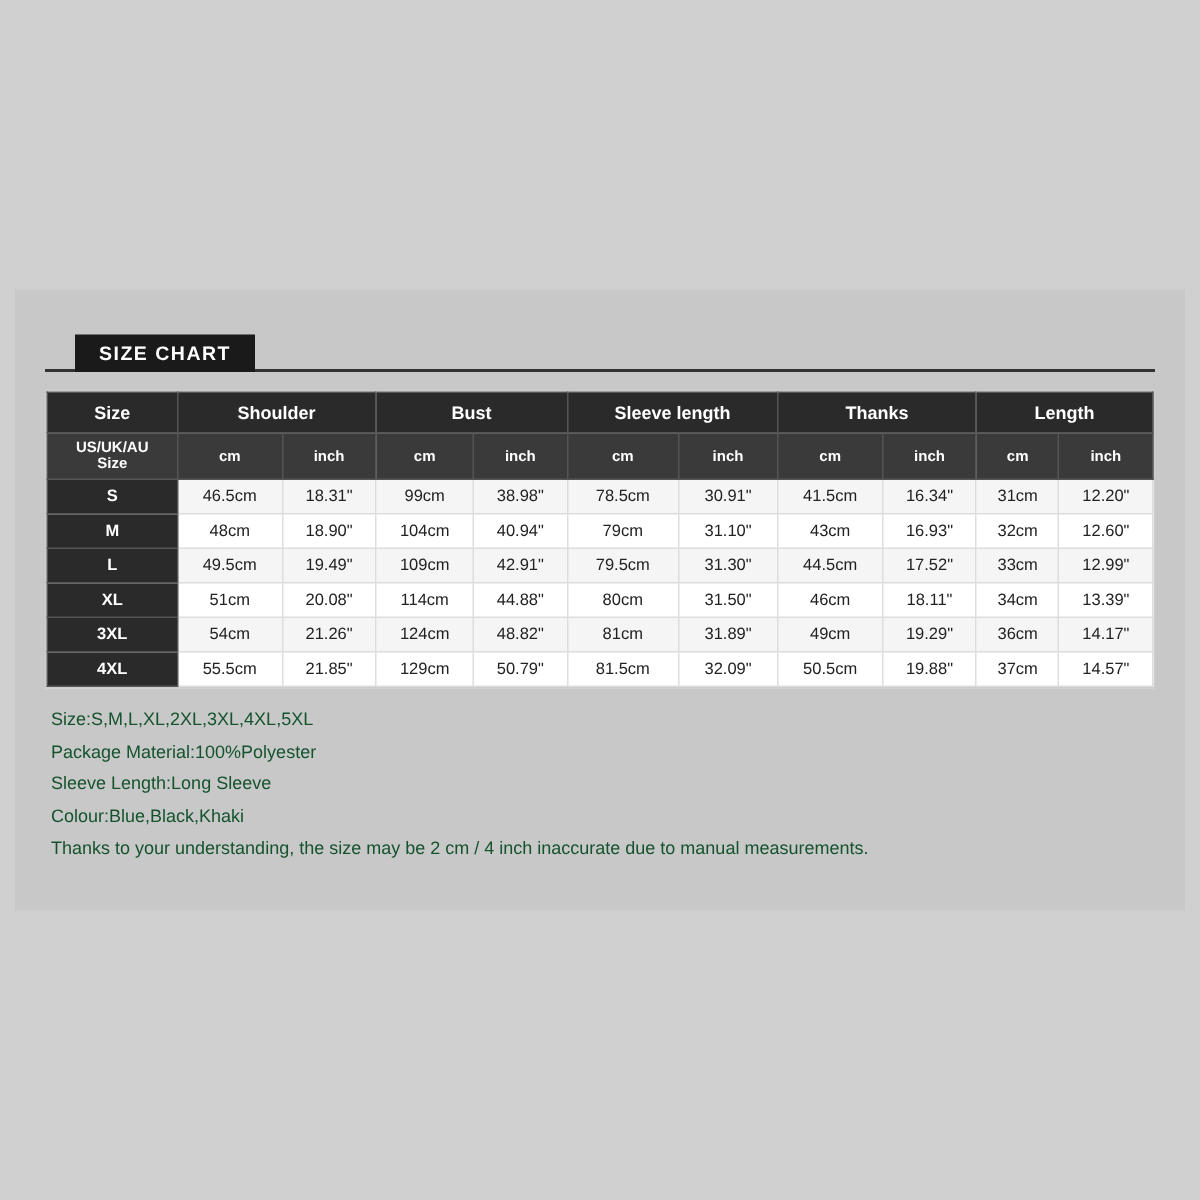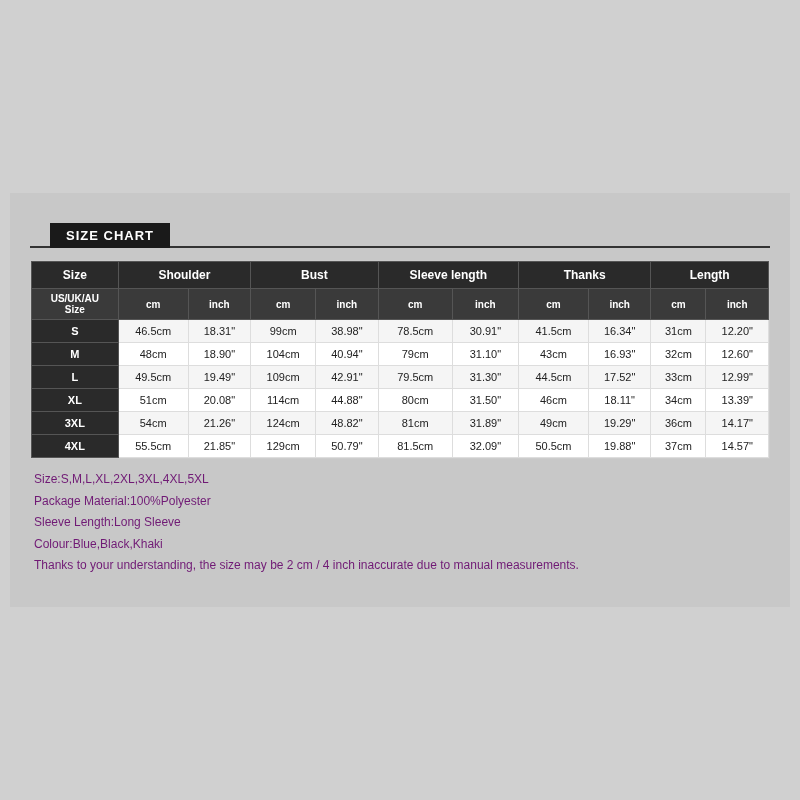--- a/index.html
+++ b/index.html
@@ -82,21 +82,21 @@
     tbody td:first-child {
       font-weight: bold;
       background: #2a2a2a;
       color: #fff;
       border-color: #555;
     }
     .info-section {
       background: #c8c8c8;
       padding: 10px 4px 0 4px;
       font-size: 12px;
-      color: #701a75;
+      color: #14532d;
       line-height: 1.8;
     }
   </style>
 </head>
 <body>
 
 <div class="container">
   <div class="title-row">
     <div class="title-line-left"></div>
     <div class="title-box">SIZE CHART</div>

